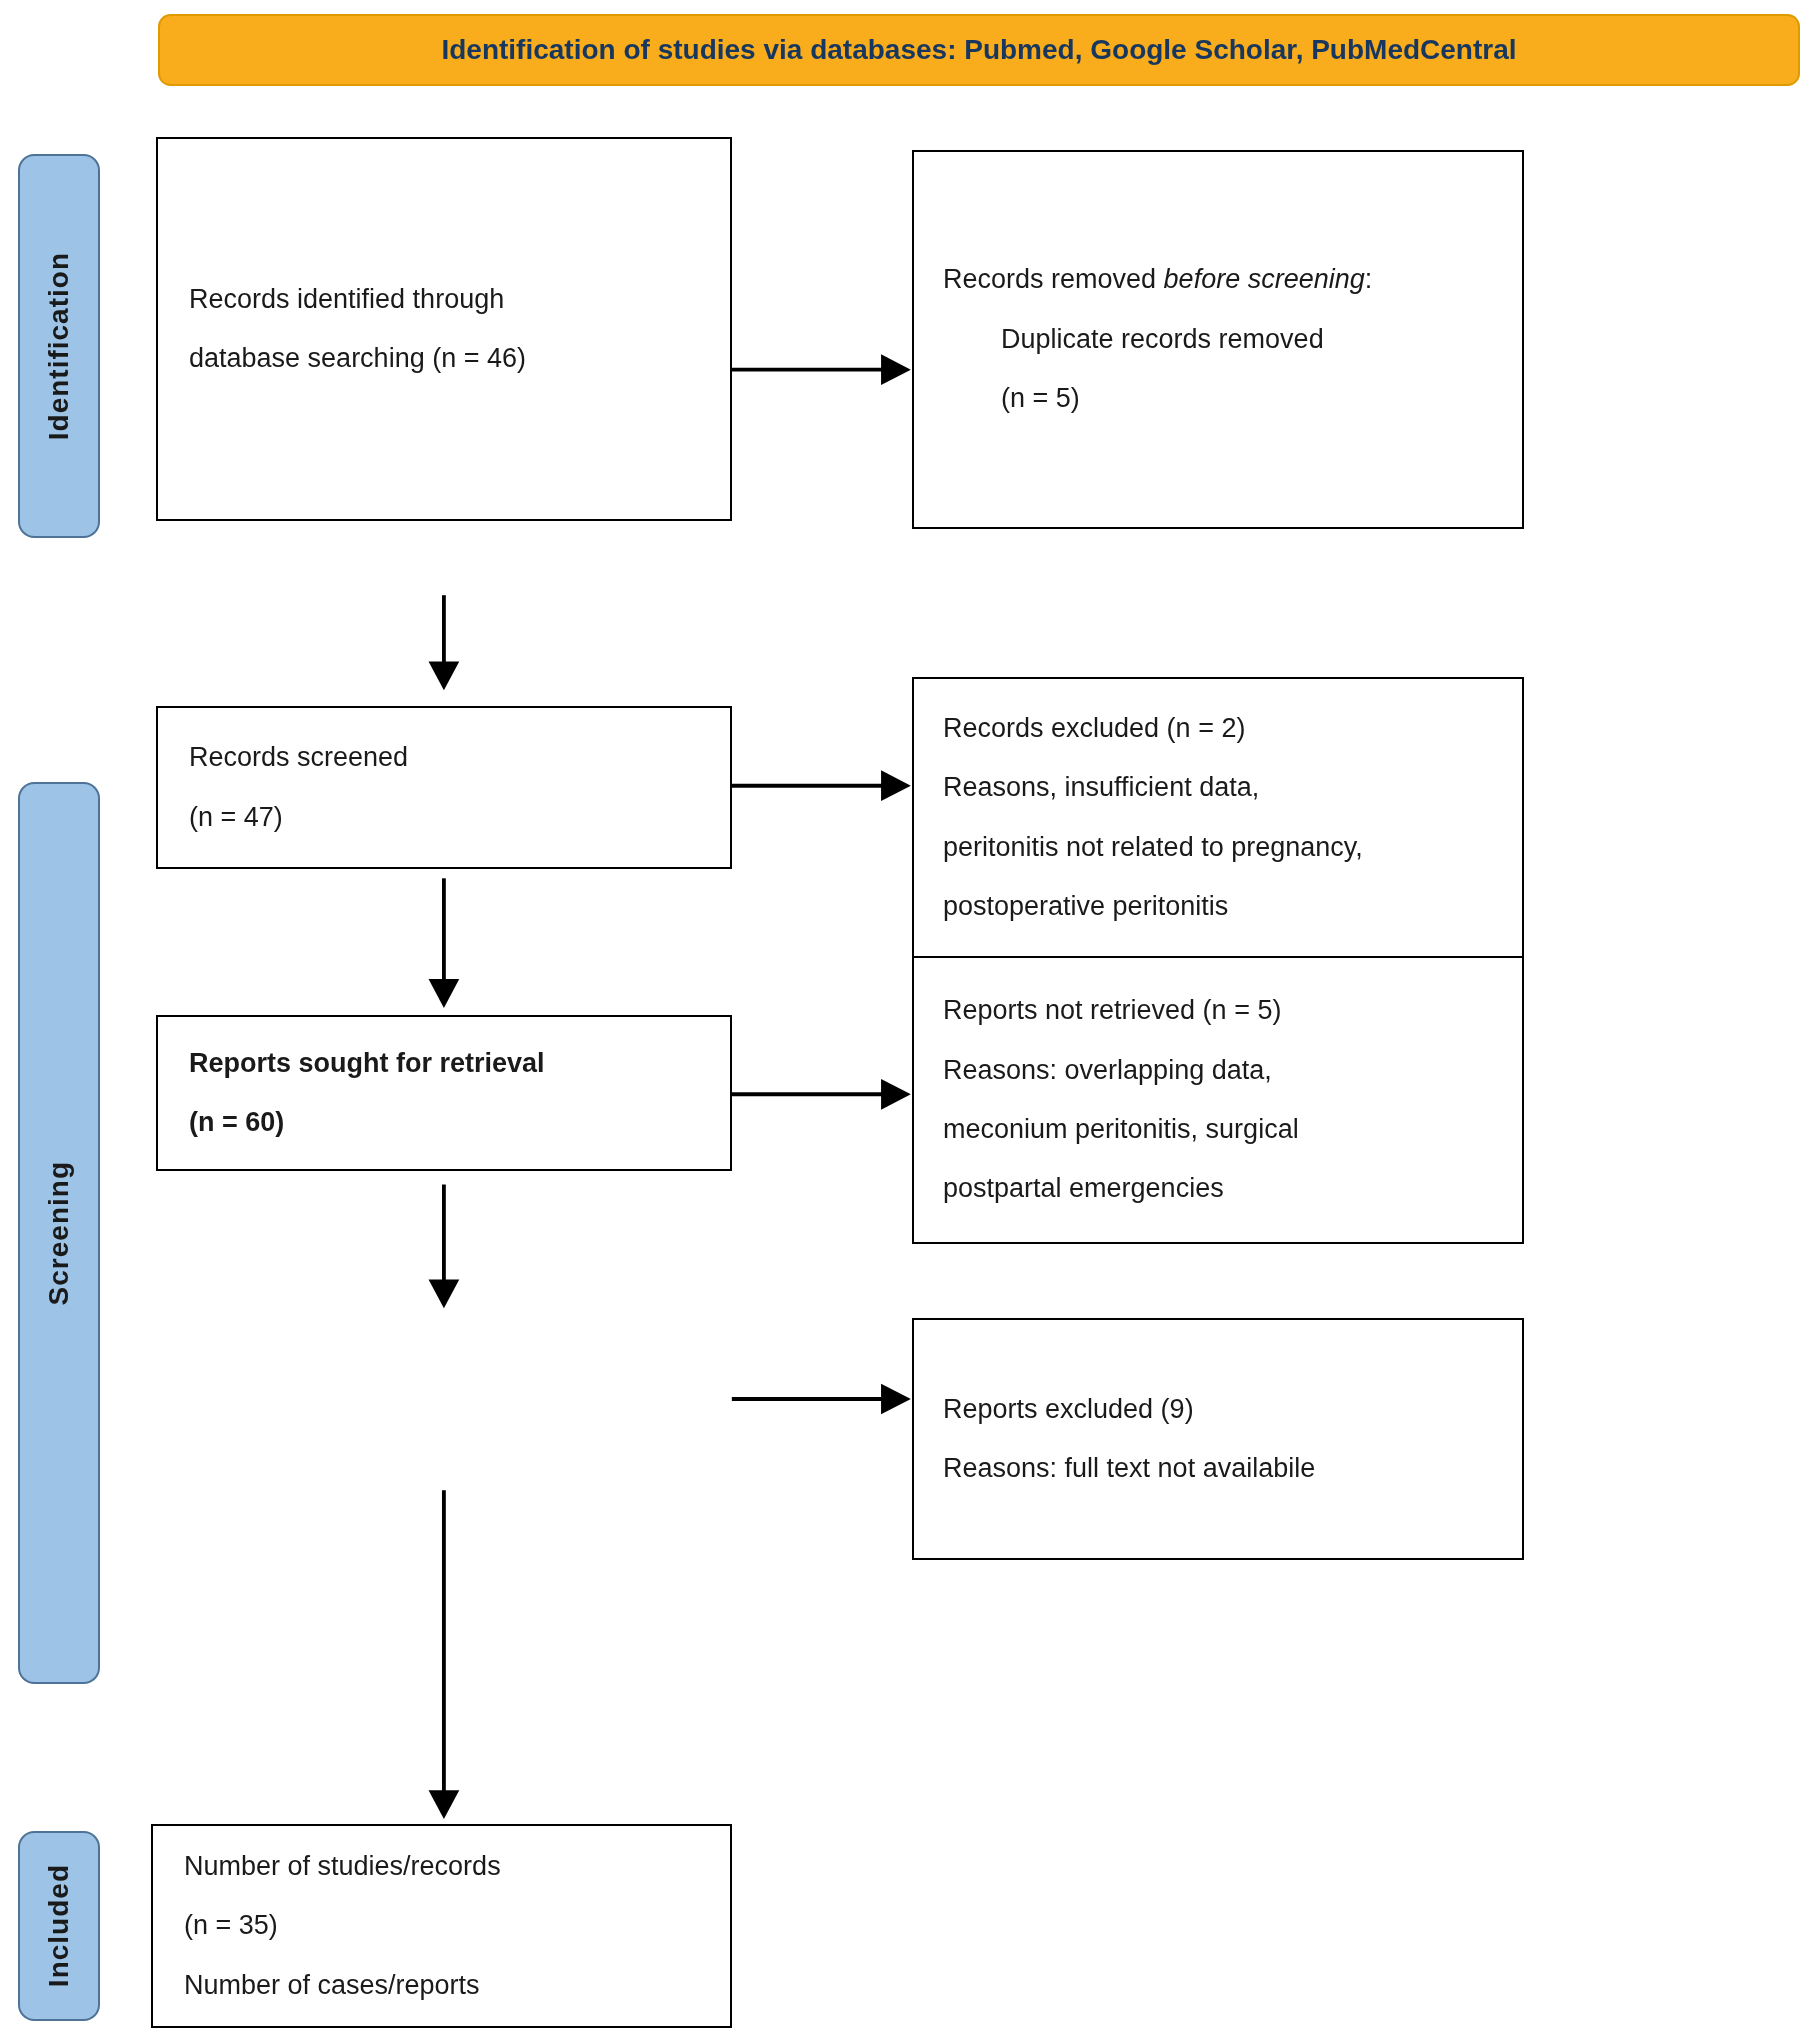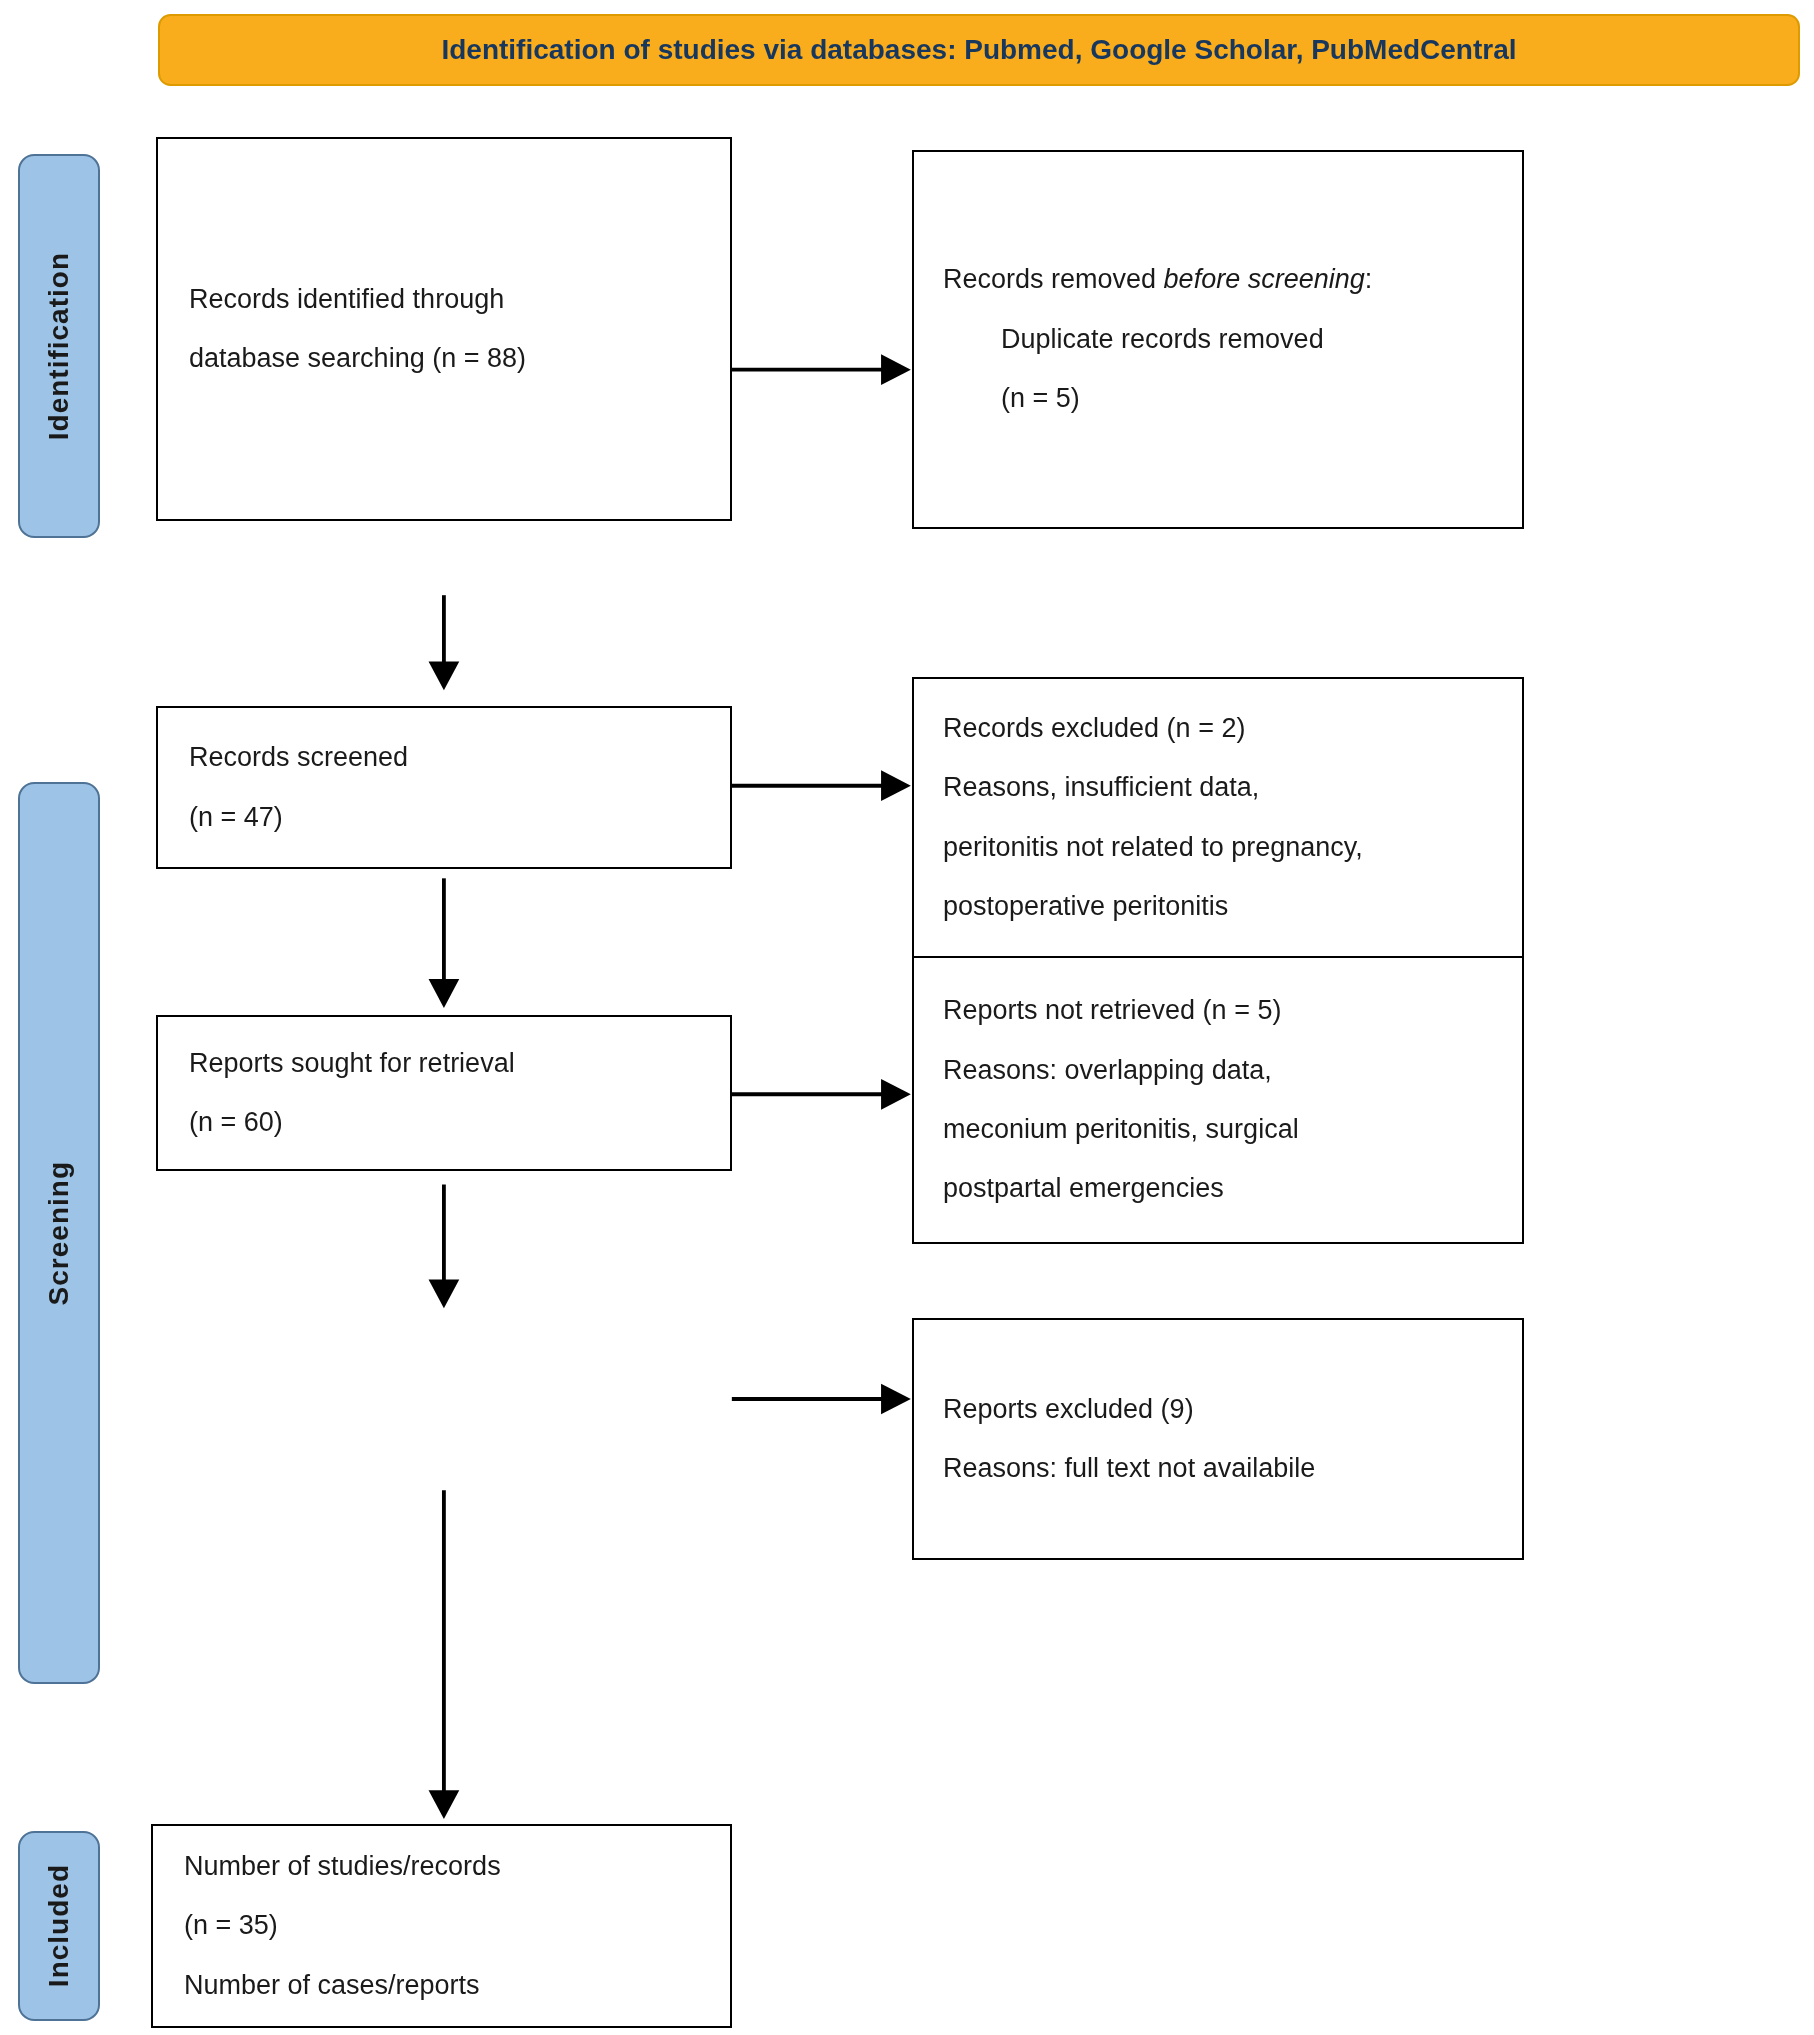--- a/index.html
+++ b/index.html
@@ -40,21 +40,21 @@
   .box{
     position:absolute;background:#ffffff;border:2.9px solid var(--box-border);
     display:flex;flex-direction:column;justify-content:center;
     font-size:27px;line-height:2.2;color:var(--text);
   }
   .lines{white-space:pre-line;}
   .lbox{left:156px;width:576px;padding:9.6px 19px 9.6px 31px;}
   .rbox{left:912px;width:612px;padding:9.6px 19px 9.6px 29px;}
   #box-identified{top:137px;height:384px;}
   #box-screened{top:706px;height:163px;}
-  #box-sought{top:1015px;height:156px;}
+  #box-sought{top:1015px;height:156px;font-weight:bold;}
   #box-assessed{top:1315px;height:163px;}
   #box-included{left:151px;top:1824px;width:581px;height:204px;}
   #box-removed{top:150px;height:379px;}
   #box-excluded{top:677px;height:281px;}
   #box-notretrieved{top:944px;height:288px;margin-top:12px;}
   #box-reportsexcluded{top:1318px;height:242px;}
   .indent{padding-left:58px;}
 
   .arrows{position:absolute;left:0;top:0;width:1814px;height:2035px;pointer-events:none;}
   .arrows line{stroke:var(--arrow);stroke-width:8;}
@@ -74,21 +74,21 @@
   </div>
   <div class="stage" id="stage-screening">
     <span class="vtext">Screening</span>
   </div>
   <div class="stage" id="stage-included">
     <span class="vtext">Included</span>
   </div>
 
   <div class="box lbox" id="box-identified">
     <div class="lines">Records identified through
-database searching (n = 88)</div>
+database searching (n = 46)</div>
   </div>
 
   <div class="box rbox" id="box-removed">
     <div class="lines"><span>Records removed </span><i>before screening</i><span>:</span></div>
     <div class="lines indent">Duplicate records removed
 (n = 5)</div>
   </div>
 
   <div class="box lbox" id="box-screened">
     <div class="lines">Records screened

